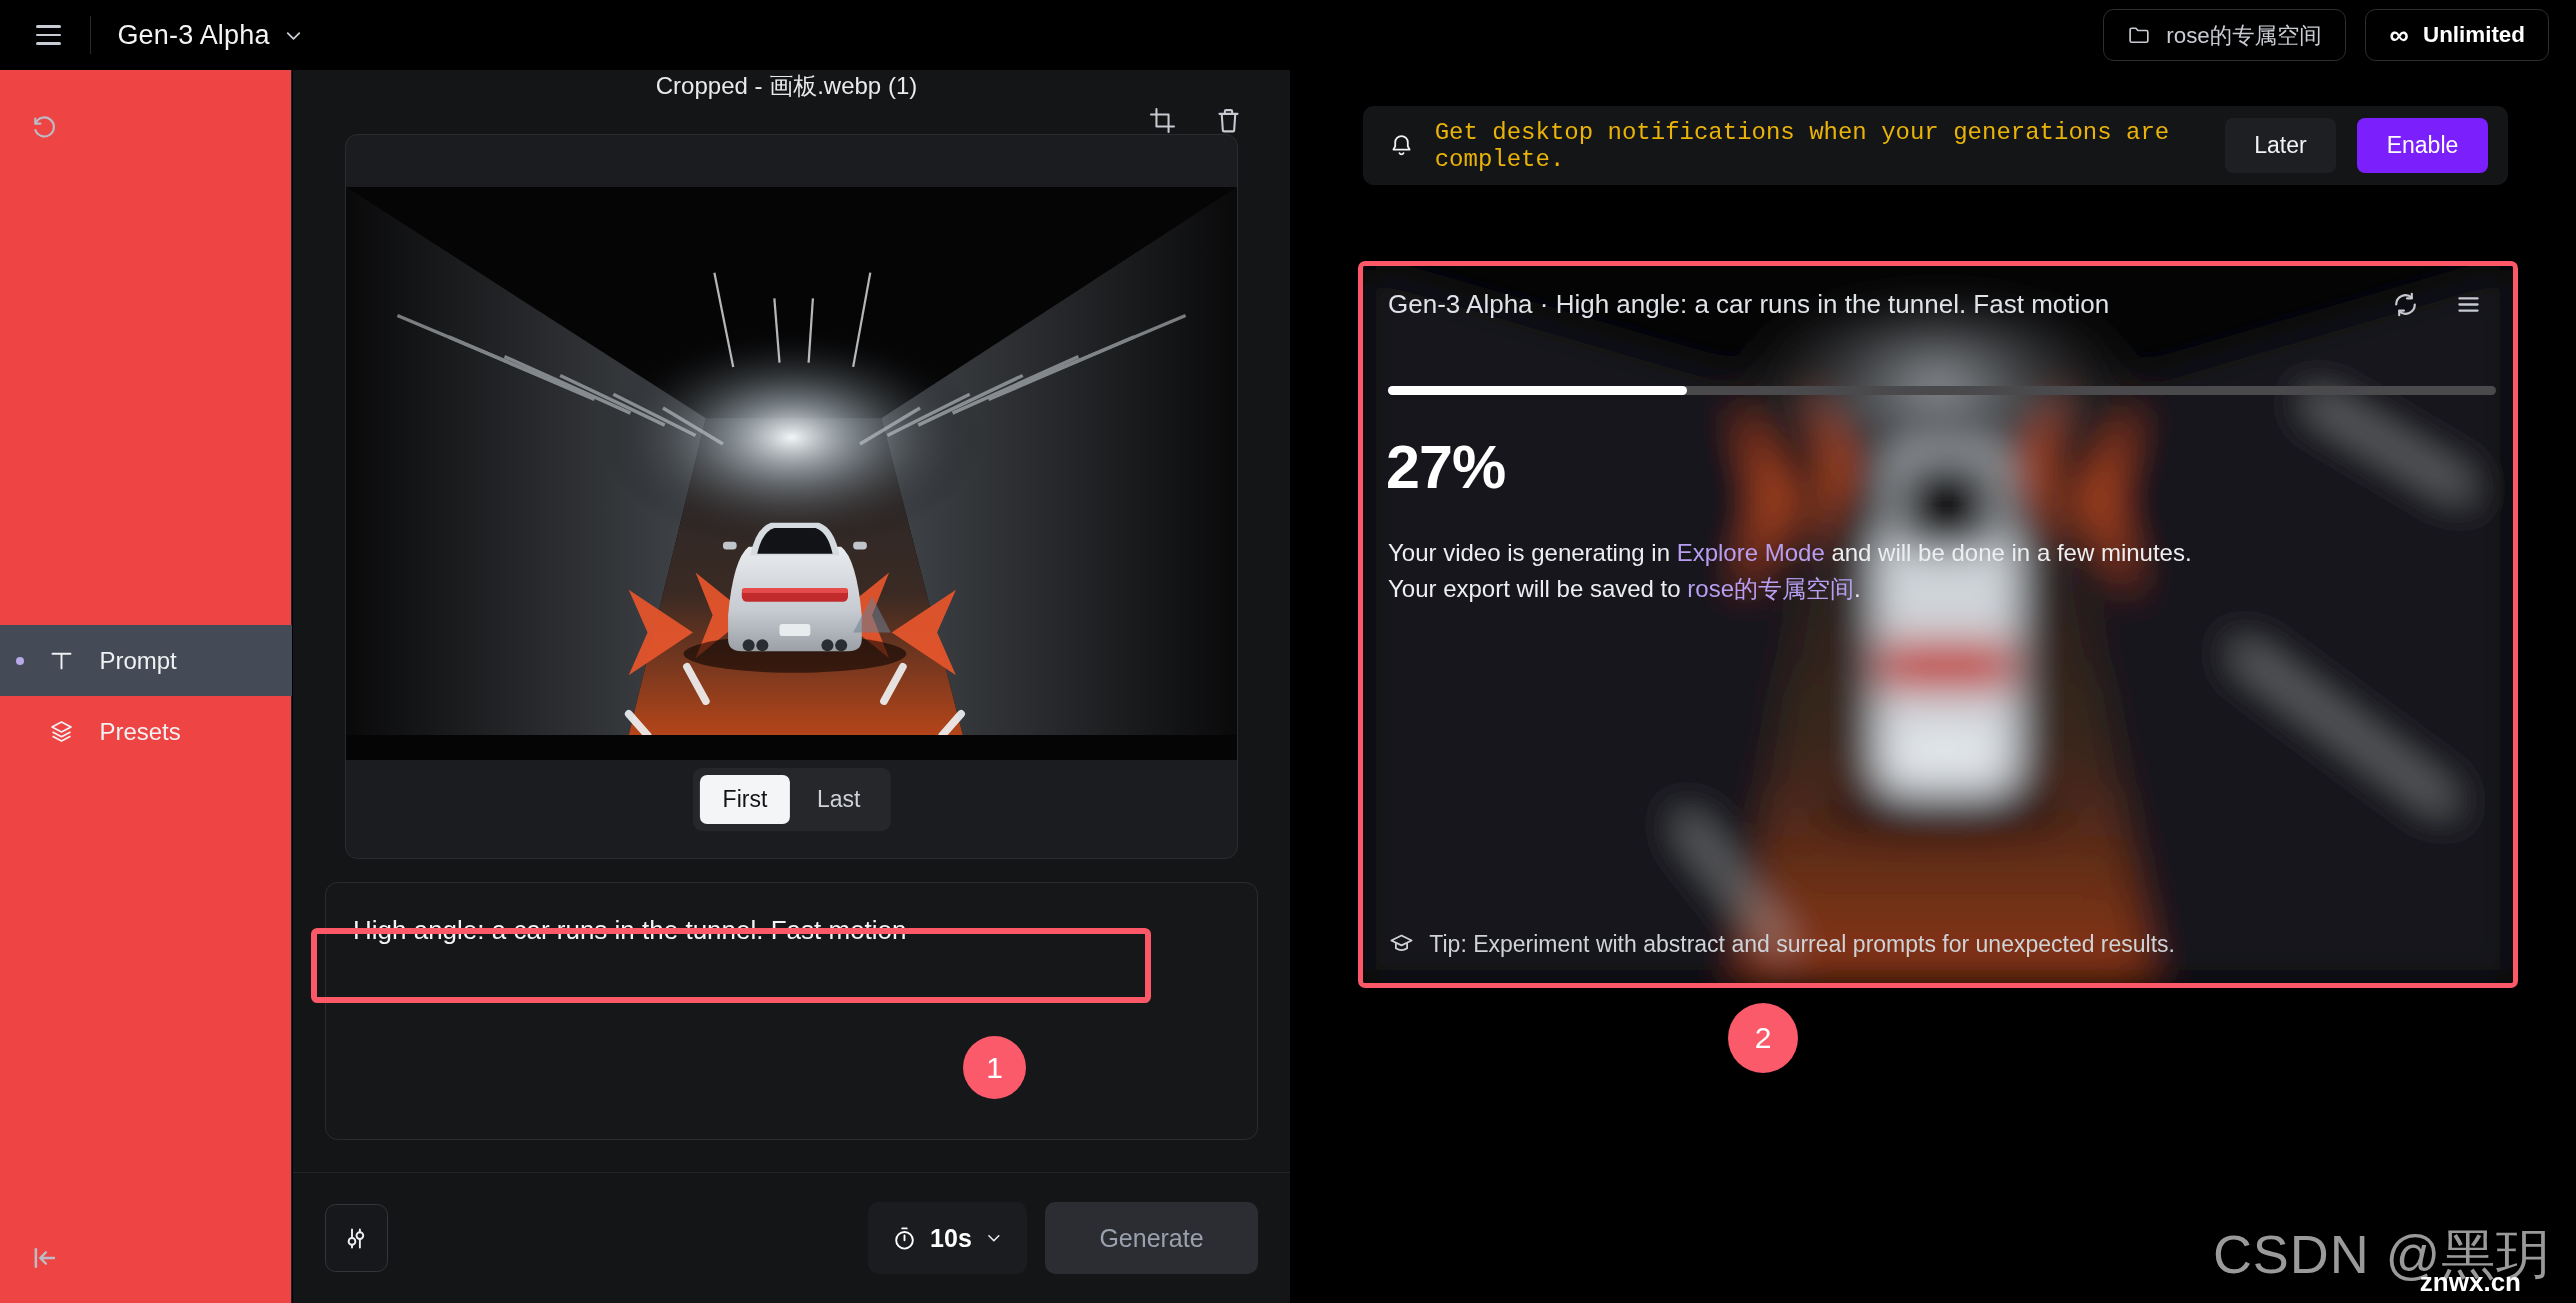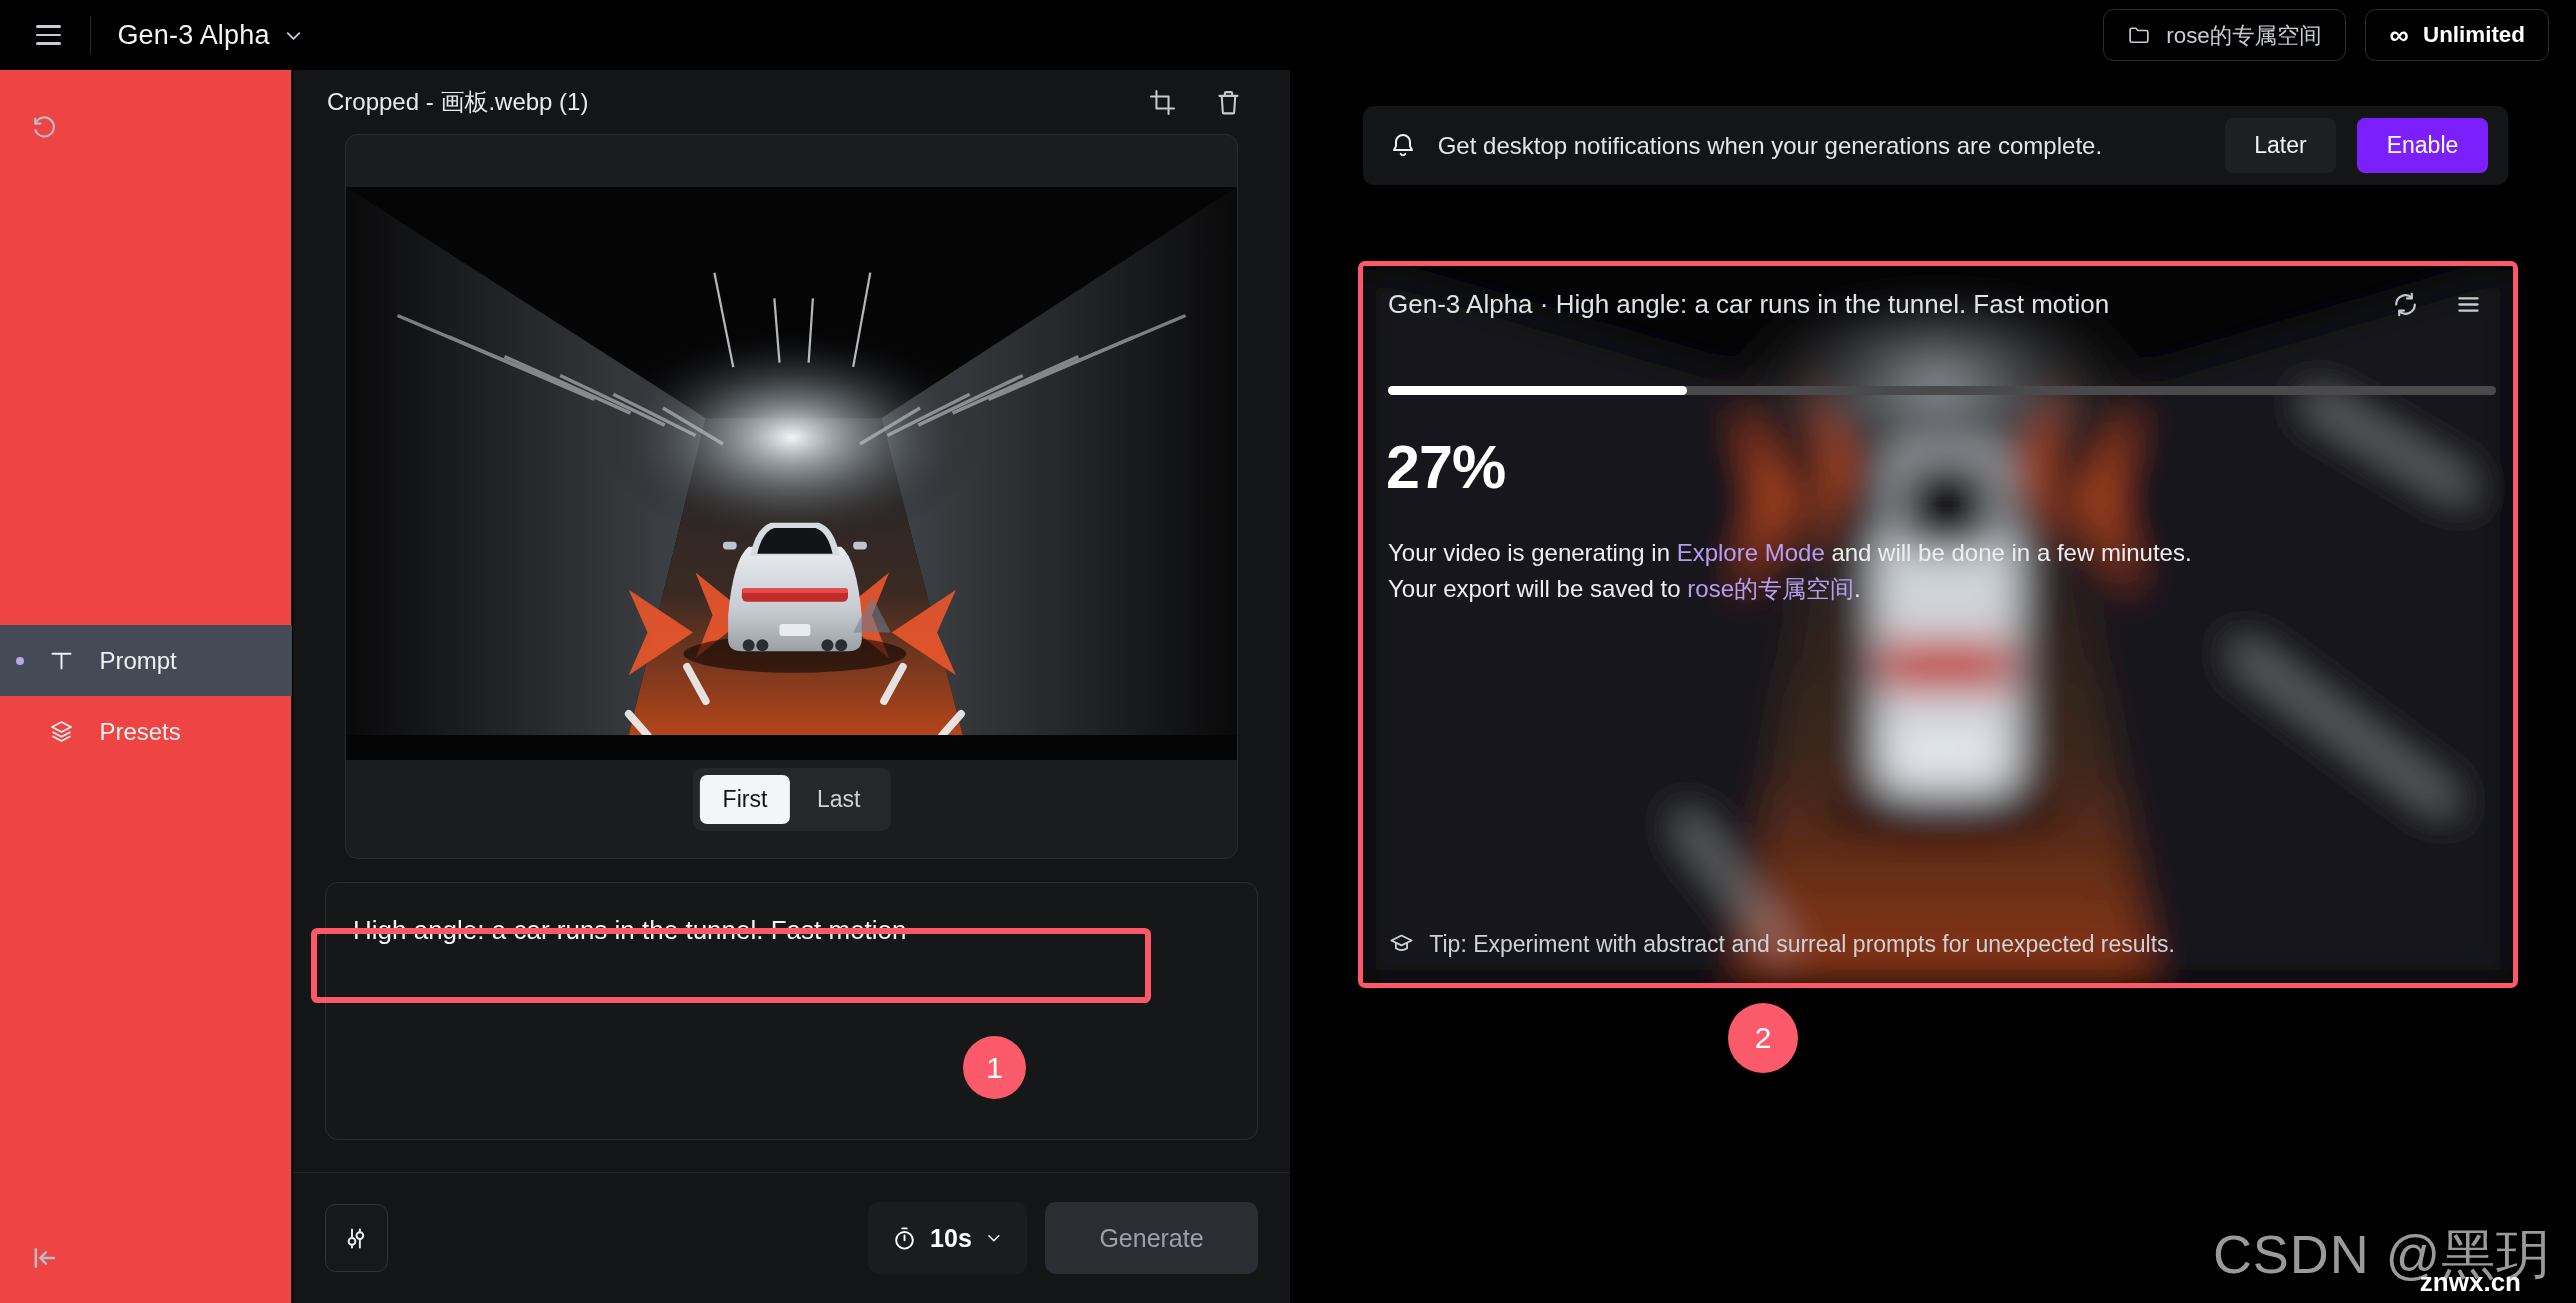--- a/index.html
+++ b/index.html
@@ -48,21 +48,21 @@
   .rail-item .ric { width: 36px; display:flex; align-items:center; justify-content:center; }
   .rail-bottom { position:absolute; left: 23px; bottom: 25px; width: 41px; height: 41px;
     display:flex; align-items:center; justify-content:center; cursor:pointer; }
 
   
   .center {
     position: absolute; left: 293px; top: 70px; width: 997px; height: 1233px;
     background: #141517;
   }
   .center-head {
-    height: 64px; display: flex; align-items: center; padding: 0 44px 0 34px;
+    height: 64px; display: flex; align-items: center; padding: 0 44px 0 34px; flex-direction: column;
   }
   .file-title { font-size: 24px; color: #e9eaec; white-space: nowrap; }
   .center-head-icons { margin-left: auto; display: flex; gap: 30px; align-items: center; }
   .hicon { width: 36px; height: 36px; display:flex; align-items:center; justify-content:center; cursor:pointer; }
 
   .preview-card {
     margin: 0 52px; height: 725px; background: #1b1c1f;
     border: 0.9px solid #2b2c30; border-radius: 12.5px; position: relative; overflow: hidden;
   }
   .preview-img {
@@ -116,21 +116,21 @@
 
   
   .right {
     position: absolute; left: 1290px; top: 70px; width: 1286px; height: 1233px;
     background: #000;
   }
   .notif {
     position: absolute; left: 73px; top: 36px; width: 1145px; height: 79px;
     background: #141517; border-radius: 10.7px; display: flex; align-items: center; padding: 0 19.7px 0 25px;
   }
-  .notif-text { font-size: 24px; color: #e5e5e5; margin-left: 19.7px; }
+  .notif-text { font-size: 24px; color: #eab308; margin-left: 19.7px; font-family: Liberation Mono, monospace; }
   .notif-actions { margin-left: auto; display: flex; gap: 21px; align-items: center; }
   .btn-later {
     height: 55px; padding: 0 29px; border-radius: 8px; background: #1e1f22;
     display:flex; align-items:center; color: #f1f2f4; font-size: 23px; cursor:pointer;
   }
   .btn-enable {
     height: 55px; padding: 0 30px; border-radius: 8px; background: #7b1ffc;
     display:flex; align-items:center; color: #fff; font-size: 23px; cursor:pointer;
   }
 

